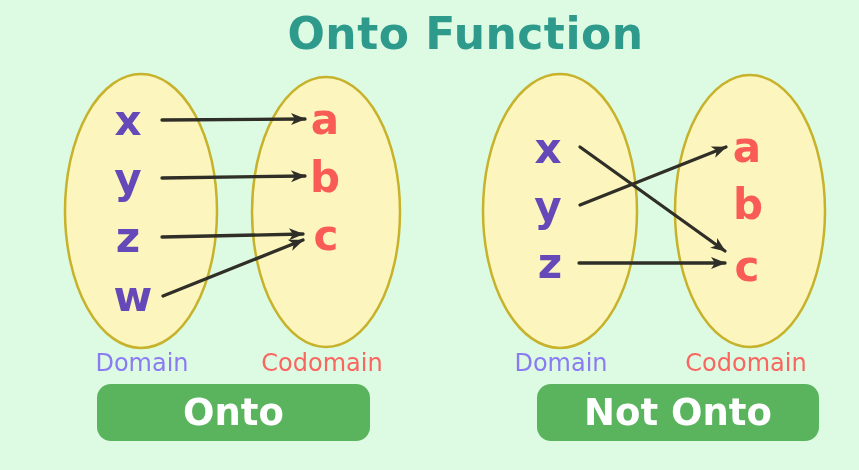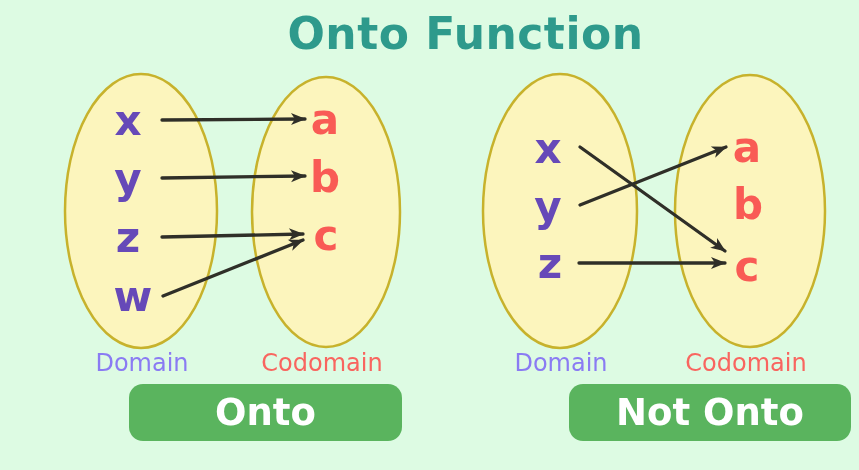--- a/index.html
+++ b/index.html
@@ -20,21 +20,21 @@
   .el{font-size:42px;font-weight:bold;text-anchor:middle;dominant-baseline:central;}
   .el.dom{fill:var(--domain-element,#6649b8);}
   .el.cod{fill:var(--codomain-element,#f95b55);}
   .lbl{font-size:24px;text-anchor:middle;dominant-baseline:central;}
   .lbl.dom{fill:var(--domain-label,#8a7bf3);}
   .lbl.cod{fill:var(--codomain-label,#f9655f);}
   .badge{
     position:absolute;top:384px;height:57px;border-radius:14px;
     background:var(--button-bg,#5ab45e);color:var(--button-text,#fff);
     display:flex;align-items:center;justify-content:center;
-    font-weight:bold;font-size:37px;margin-left:32px;
+    font-weight:bold;font-size:37px;
   }
   .badge-left{left:97px;width:273px;}
   .badge-right{left:537px;width:282px;}
 </style>
 </head>
 <body>
 
 <div>
 
   <div class="title">Onto Function</div>

